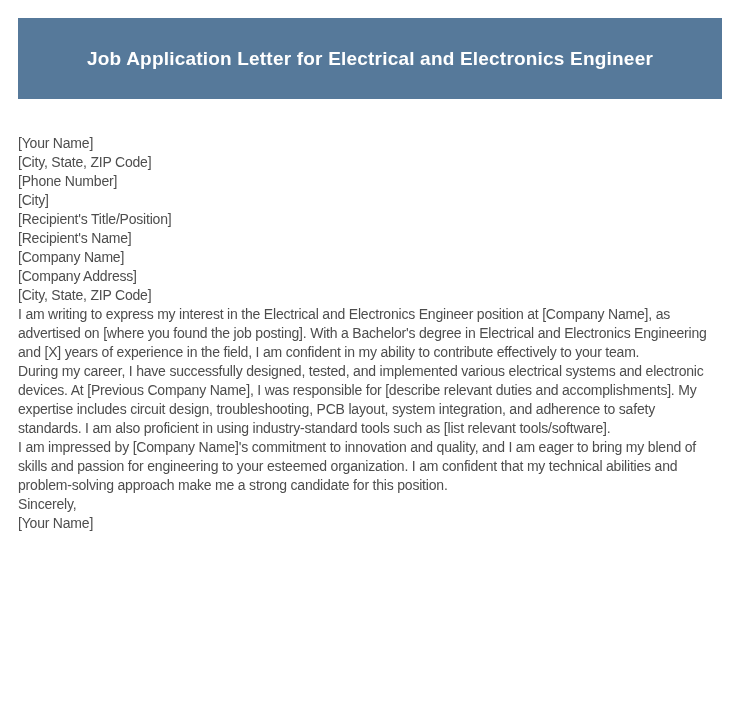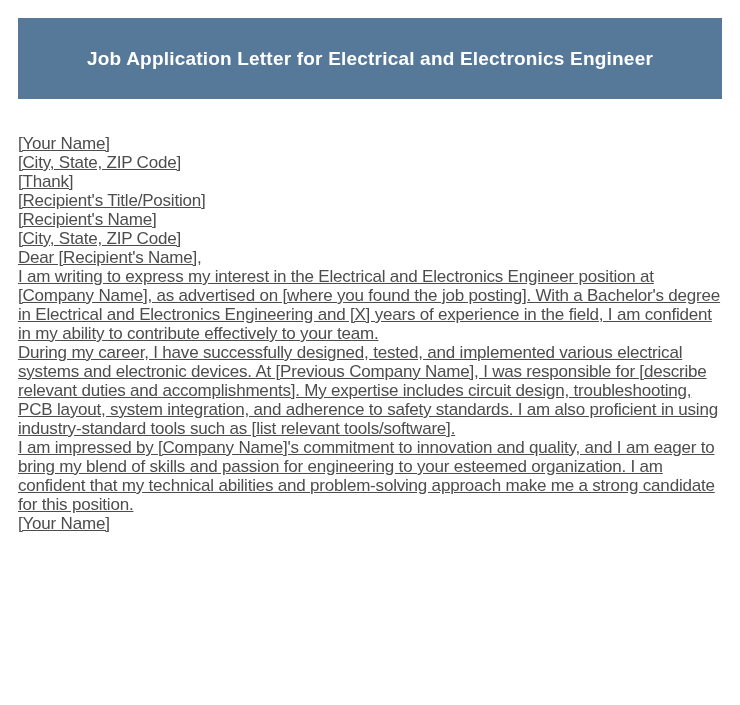--- a/index.html
+++ b/index.html
@@ -35,43 +35,45 @@
     font-size: 19px;
     font-weight: bold;
     letter-spacing: 0.2px;
     text-align: center;
     white-space: nowrap;
   }
   .letter {
     margin: 35px 18px 0 18px;
     width: 704px;
     color: var(--body-text);
-    font-size: 17px;
+    font-size: 14px;
     line-height: 19px;
     letter-spacing: -0.2px;
-    text-decoration: underline;
   }
   .letter .line,
   .letter p {
     margin: 0;
     padding: 0;
   }
 </style>
 </head>
 <body>
 
 <div class="banner">
   <h1>Job Application Letter for Electrical and Electronics Engineer</h1>
 </div>
 
 <div class="letter">
   <div class="line">[Your Name]</div>
   <div class="line">[City, State, ZIP Code]</div>
-  <div class="line">[Thank]</div>
+  <div class="line">[Phone Number]</div>
+  <div class="line">[City]</div>
   <div class="line">[Recipient's Title/Position]</div>
   <div class="line">[Recipient's Name]</div>
+  <div class="line">[Company Name]</div>
+  <div class="line">[Company Address]</div>
   <div class="line">[City, State, ZIP Code]</div>
-  <div class="line">Dear [Recipient's Name],</div>
   <p>I am writing to express my interest in the Electrical and Electronics Engineer position at [Company Name], as advertised on [where you found the job posting]. With a Bachelor's degree in Electrical and Electronics Engineering and [X] years of experience in the field, I am confident in my ability to contribute effectively to your team.</p>
   <p>During my career, I have successfully designed, tested, and implemented various electrical systems and electronic devices. At [Previous Company Name], I was responsible for [describe relevant duties and accomplishments]. My expertise includes circuit design, troubleshooting, PCB layout, system integration, and adherence to safety standards. I am also proficient in using industry-standard tools such as [list relevant tools/software].</p>
   <p>I am impressed by [Company Name]'s commitment to innovation and quality, and I am eager to bring my blend of skills and passion for engineering to your esteemed organization. I am confident that my technical abilities and problem-solving approach make me a strong candidate for this position.</p>
+  <div class="line">Sincerely,</div>
   <div class="line">[Your Name]</div>
 </div>
 
 </body></html>

